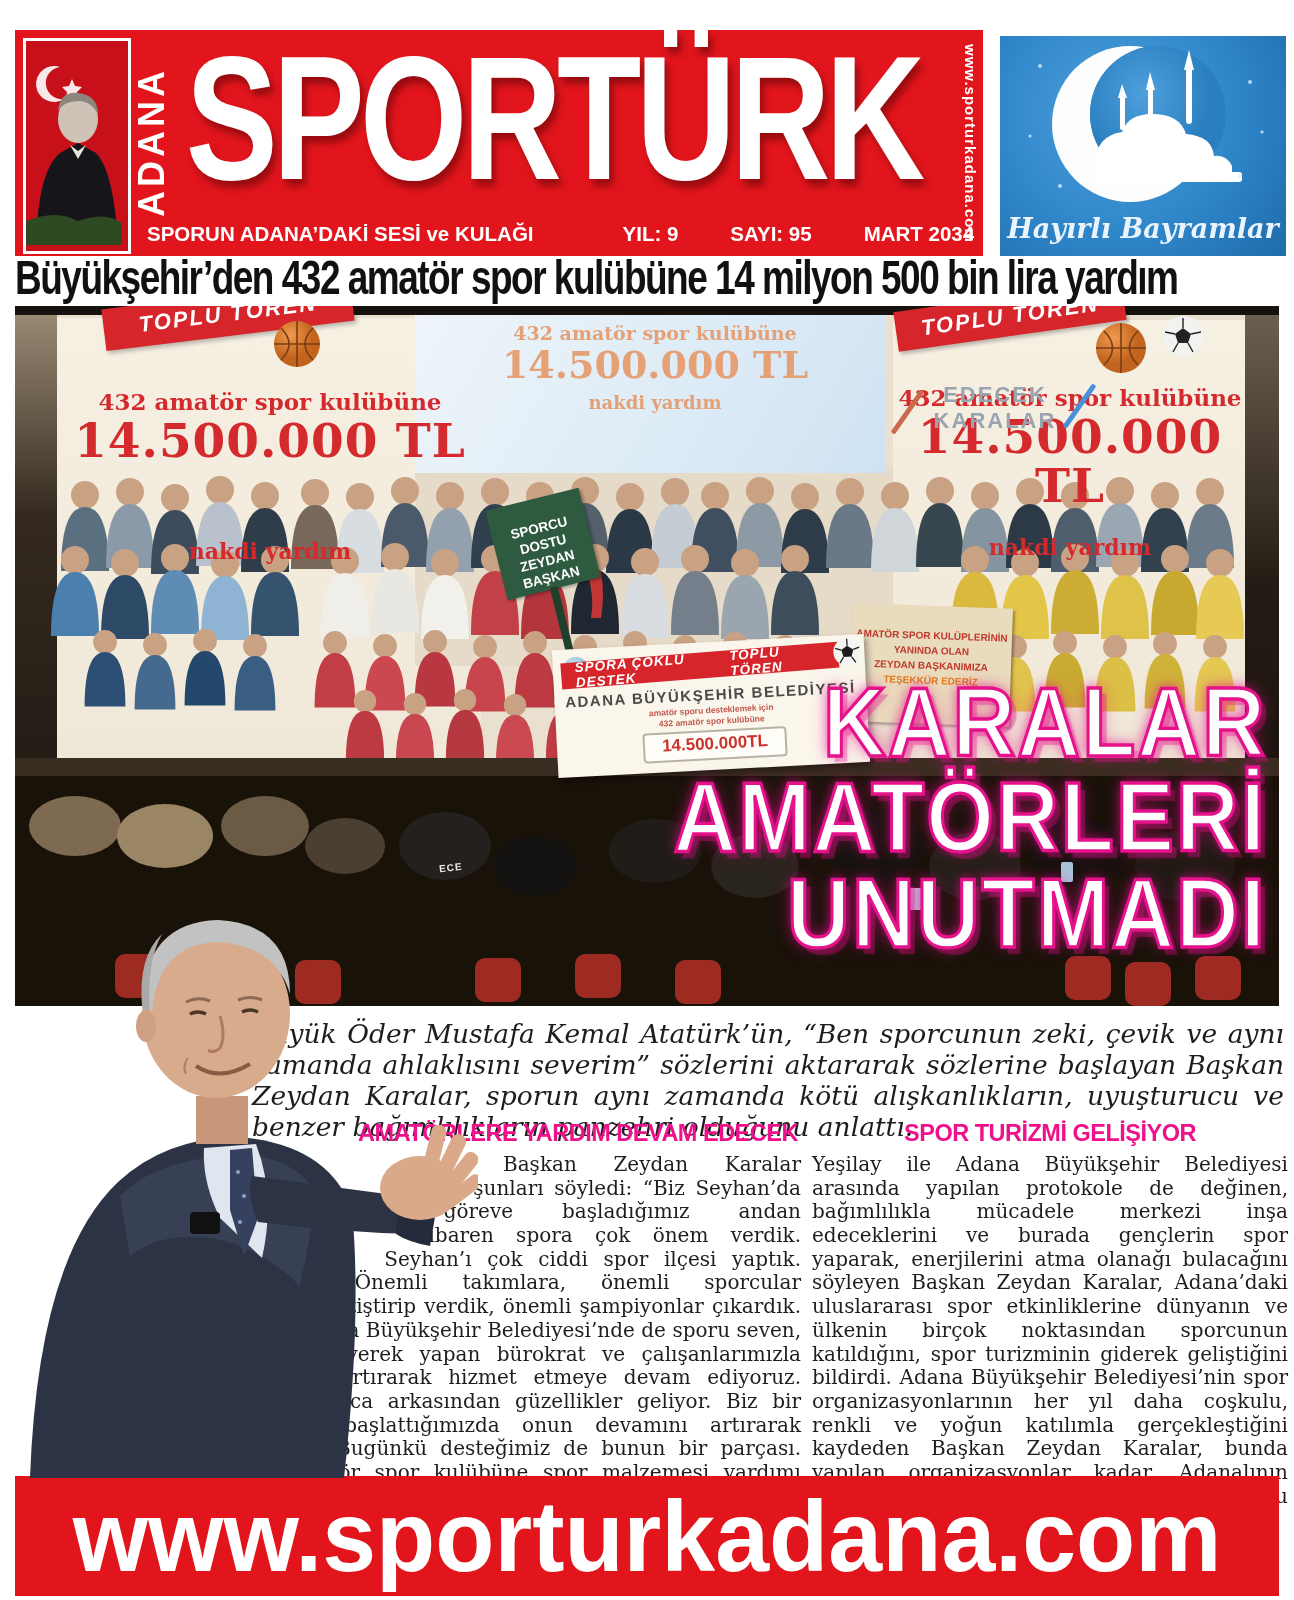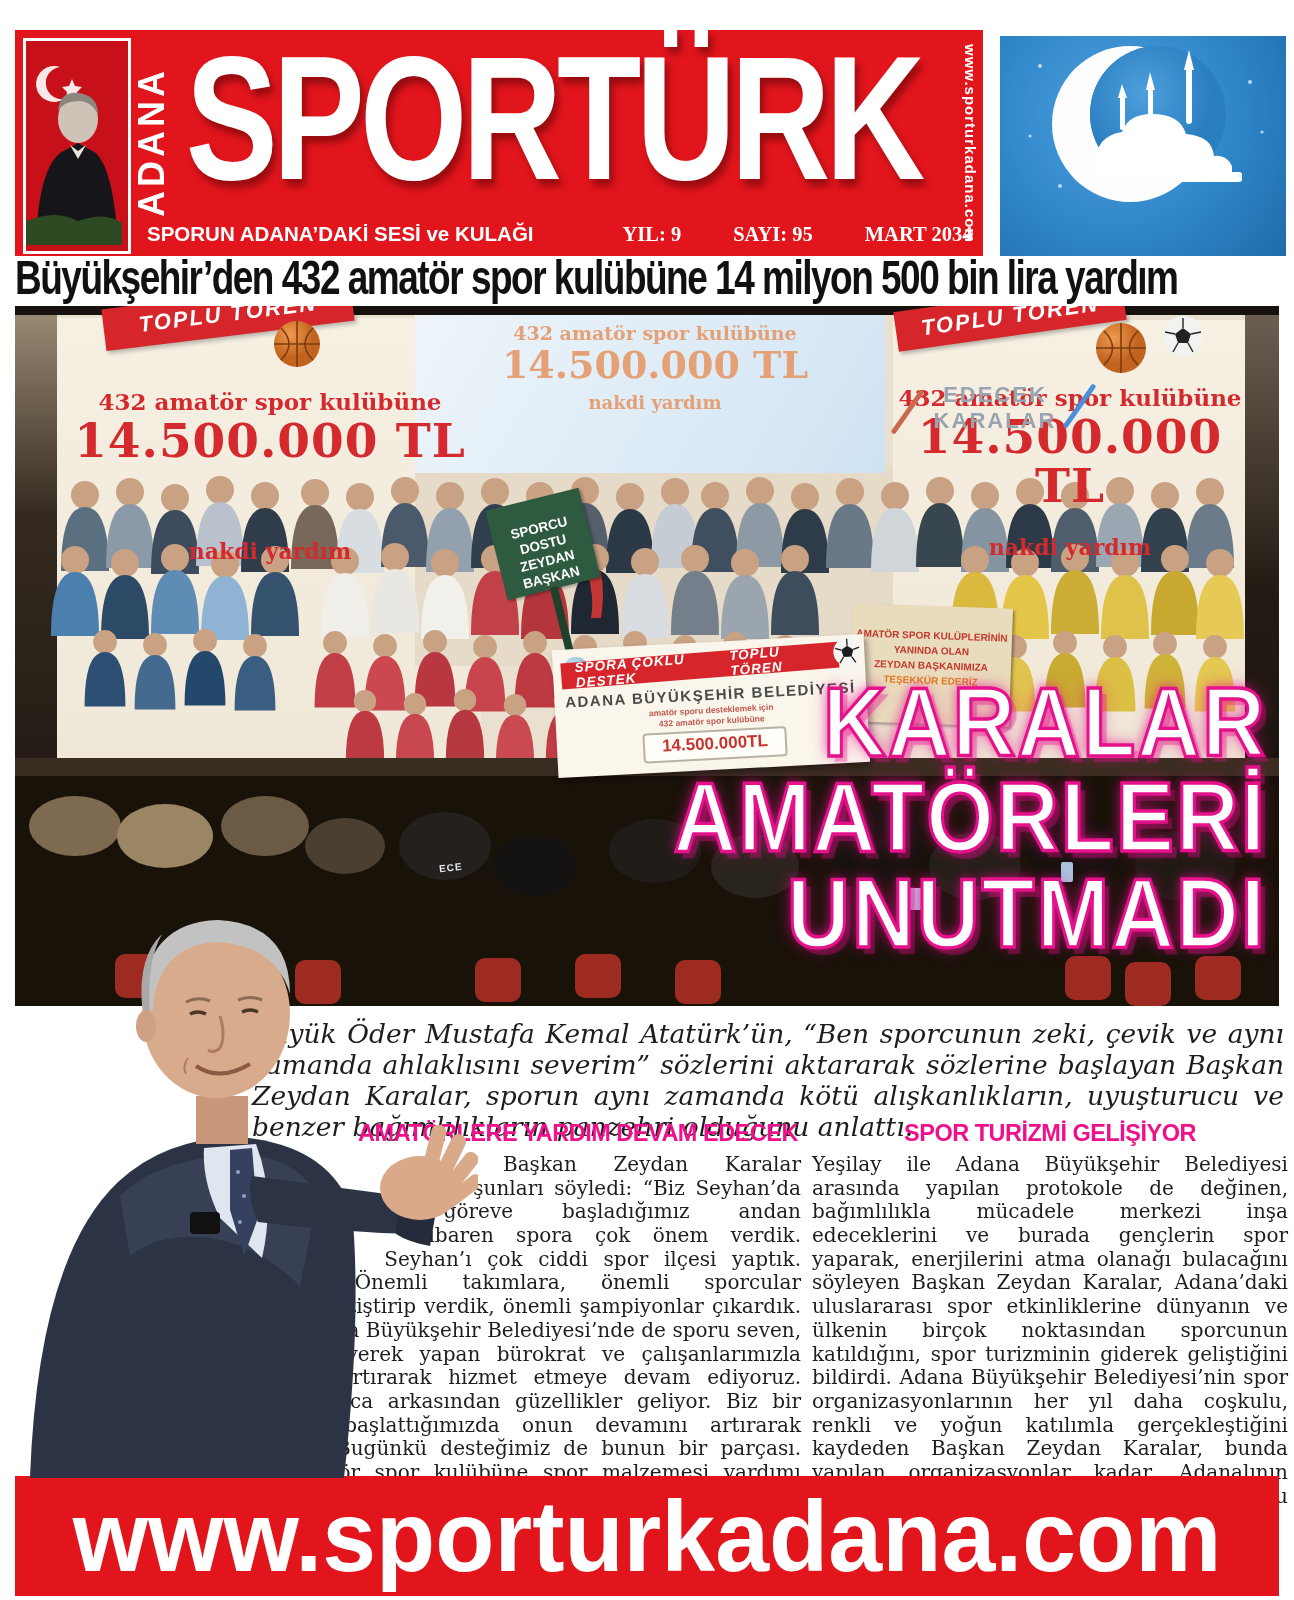--- a/index.html
+++ b/index.html
@@ -15,21 +15,21 @@
       font-size:36px;letter-spacing:4px;text-align:center;}
   .mast-title{position:absolute;left:160px;right:52px;top:-2px;height:190px;text-align:center;
       color:#fff;font-weight:bold;font-size:138px;letter-spacing:-5px;line-height:190px;
       transform:scale(1.0,1.28);transform-origin:center 60%;
       text-shadow:4px 5px 7px rgba(60,0,0,.45);white-space:nowrap;}
   .site-vert{position:absolute;right:4px;top:14px;height:205px;writing-mode:vertical-rl;
       color:#fff;font-weight:bold;font-size:15px;letter-spacing:1px;}
   .mast-info{position:absolute;left:132px;right:40px;bottom:10px;display:flex;color:#fff;
       font-weight:bold;font-size:20.5px;white-space:nowrap;align-items:baseline;}
   .mast-info .tag{margin-right:89px;}
-  .mast-info .itm{margin-right:52px;font-family:Liberation Serif, serif;}
+  .mast-info .itm{margin-right:52px;}
 
   
   .bayram{position:absolute;left:1000px;top:36px;width:286px;height:220px;overflow:hidden;
       background:radial-gradient(circle at 40% 35%, #4e9fdc 0%, #2e86c9 55%, #1f6bab 100%);}
   .bayram-script{position:absolute;left:0;right:0;bottom:12px;text-align:center;color:#eaf4fd;
       font-family:"DejaVu Serif",serif;font-style:italic;font-weight:bold;font-size:27px;}
 
   
   .top-headline{position:absolute;left:15px;top:257px;width:1264px;height:48px;color:#111;
       font-weight:bold;font-size:37px;letter-spacing:-1.5px;white-space:nowrap;
@@ -181,20 +181,21 @@
       </g>
       <g fill="#d9ecfa" opacity=".8">
         <circle cx="40" cy="30" r="2"></circle>
           <circle cx="250" cy="46" r="2"></circle>
           <circle cx="60" cy="150" r="2"></circle>
         <circle cx="240" cy="140" r="2"></circle>
           <circle cx="30" cy="100" r="1.6"></circle>
           <circle cx="262" cy="96" r="1.6"></circle>
       </g>
     </svg>
+    <div class="bayram-script">Hayırlı Bayramlar</div>
   </div>
 
   <div class="top-headline">Büyükşehir’den 432 amatör spor kulübüne 14 milyon 500 bin lira yardım</div>
 
   <div class="photo">
     <div class="panelL"></div>
     <div class="wallmid"></div>
     <div class="panelR"></div>
     <div class="screen"></div>
     <div class="ph-leftedge"></div>

